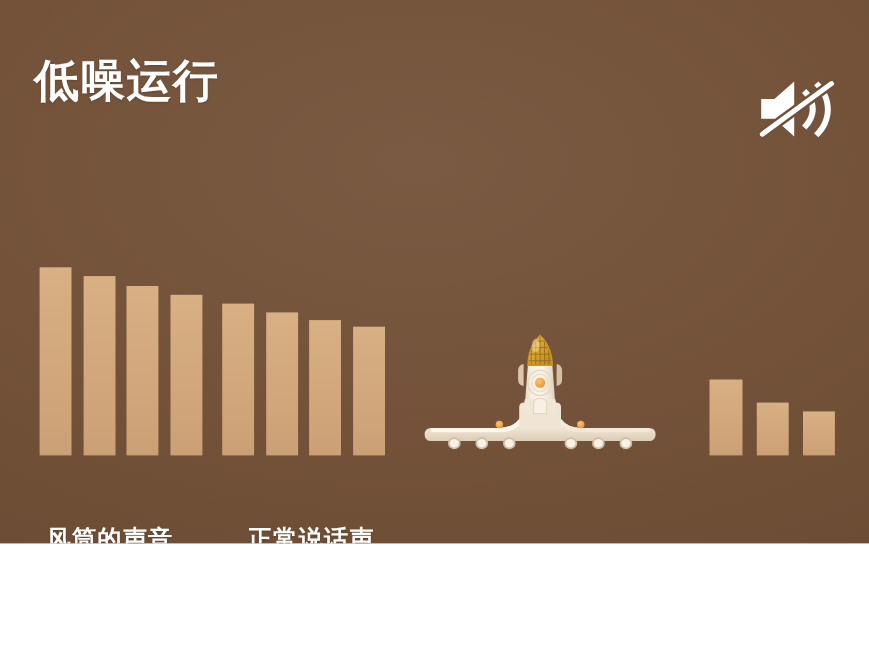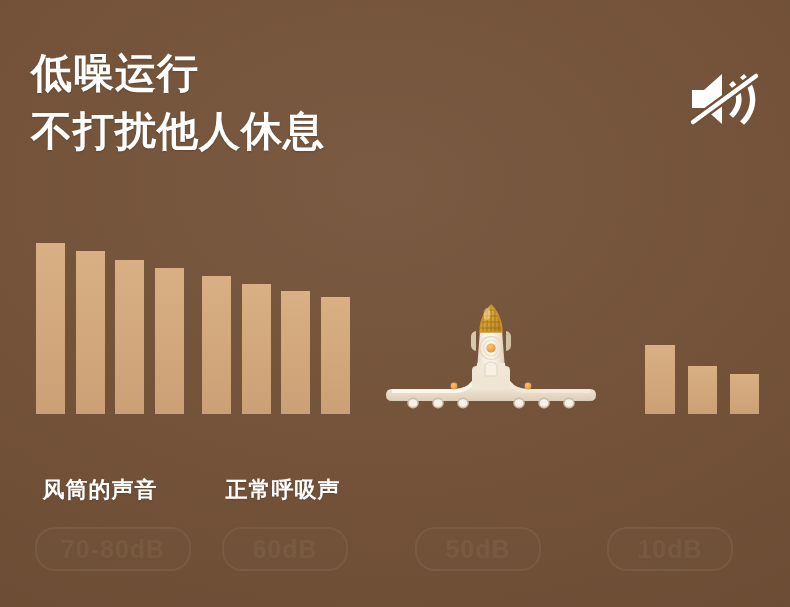--- a/index.html
+++ b/index.html
@@ -8,21 +8,21 @@
   }
   body {
     width: 790px;
     height: 607px;
     overflow: hidden;
     font-family: "Liberation Sans", "DejaVu Sans", sans-serif;
   }
   #poster {
     position: relative;
     width: 790px;
-    height: 607px;
+    height: 494px;
     background: radial-gradient(120% 110% at 48% 30%, #7a5a42 0%, #735239 45%, #6c4c34 78%, #674731 100%);
     overflow: hidden;
   }
 
   
   .headline {
     position: absolute;
     left: 31px;
     top: 44px;
     color: #ffffff;
@@ -97,21 +97,20 @@
     background: rgba(255,255,255,0.012);
   }
 </style>
 </head>
 <body>
 
 <div id="poster">
 
   <div class="headline">
     <span class="headline-line">低噪运行</span>
-    <span class="headline-line">不打扰他人休息</span>
   </div>
 
   <div class="mute-icon">
     <svg viewBox="0 0 72 62" width="72" height="62" xmlns="http://www.w3.org/2000/svg">
       <g fill="#ffffff">
         <path d="M4 22 H16 L34 6 V56 L16 40 H4 Z"></path>
         <path d="M45 13 a1 1 0 0 1 0 0 c5.5 5.2 8.6 11.9 8.6 18.4 c0 6.5 -3.1 13.2 -8.6 18.4 l-3.9 -3.6 c4.5 -4.3 7 -9.6 7 -14.8 c0 -5.2 -2.5 -10.5 -7 -14.8 Z"></path>
         <path d="M56 6 c7.2 6.8 11.3 15.6 11.3 25.4 c0 9.8 -4.1 18.6 -11.3 25.4 l-3.9 -3.6 c6.2 -5.9 9.8 -13.4 9.8 -21.8 c0 -8.4 -3.6 -15.9 -9.8 -21.8 Z"></path>
       </g>
       <g>
@@ -207,20 +206,20 @@
         <line x1="98" y1="16" x2="124" y2="16"></line>
         <line x1="98" y1="22" x2="124" y2="22"></line>
         <line x1="98" y1="28" x2="124" y2="28"></line>
       </g>
       <path d="M100 32 C100 14 111 5 111 5 C111 5 122 14 122 32 Z" fill="none" stroke="#c79528" stroke-width="1.3"></path>
       <ellipse cx="107" cy="14" rx="3.5" ry="6" fill="#ffe9ad" opacity="0.45"></ellipse>
     </svg>
   </div>
 
   <div class="cat-label" style="left:100px;">风筒的声音</div>
-  <div class="cat-label" style="left:283px;">正常呼吸声</div>
+  <div class="cat-label" style="left:283px;">正常说话声</div>
 
   <div class="db-badge" style="left:113px;width:152px;">70-80dB</div>
   <div class="db-badge" style="left:285px;width:122px;">60dB</div>
   <div class="db-badge" style="left:478px;width:122px;">50dB</div>
   <div class="db-badge" style="left:670px;width:122px;">10dB</div>
 
 </div>
 
 </body></html>

